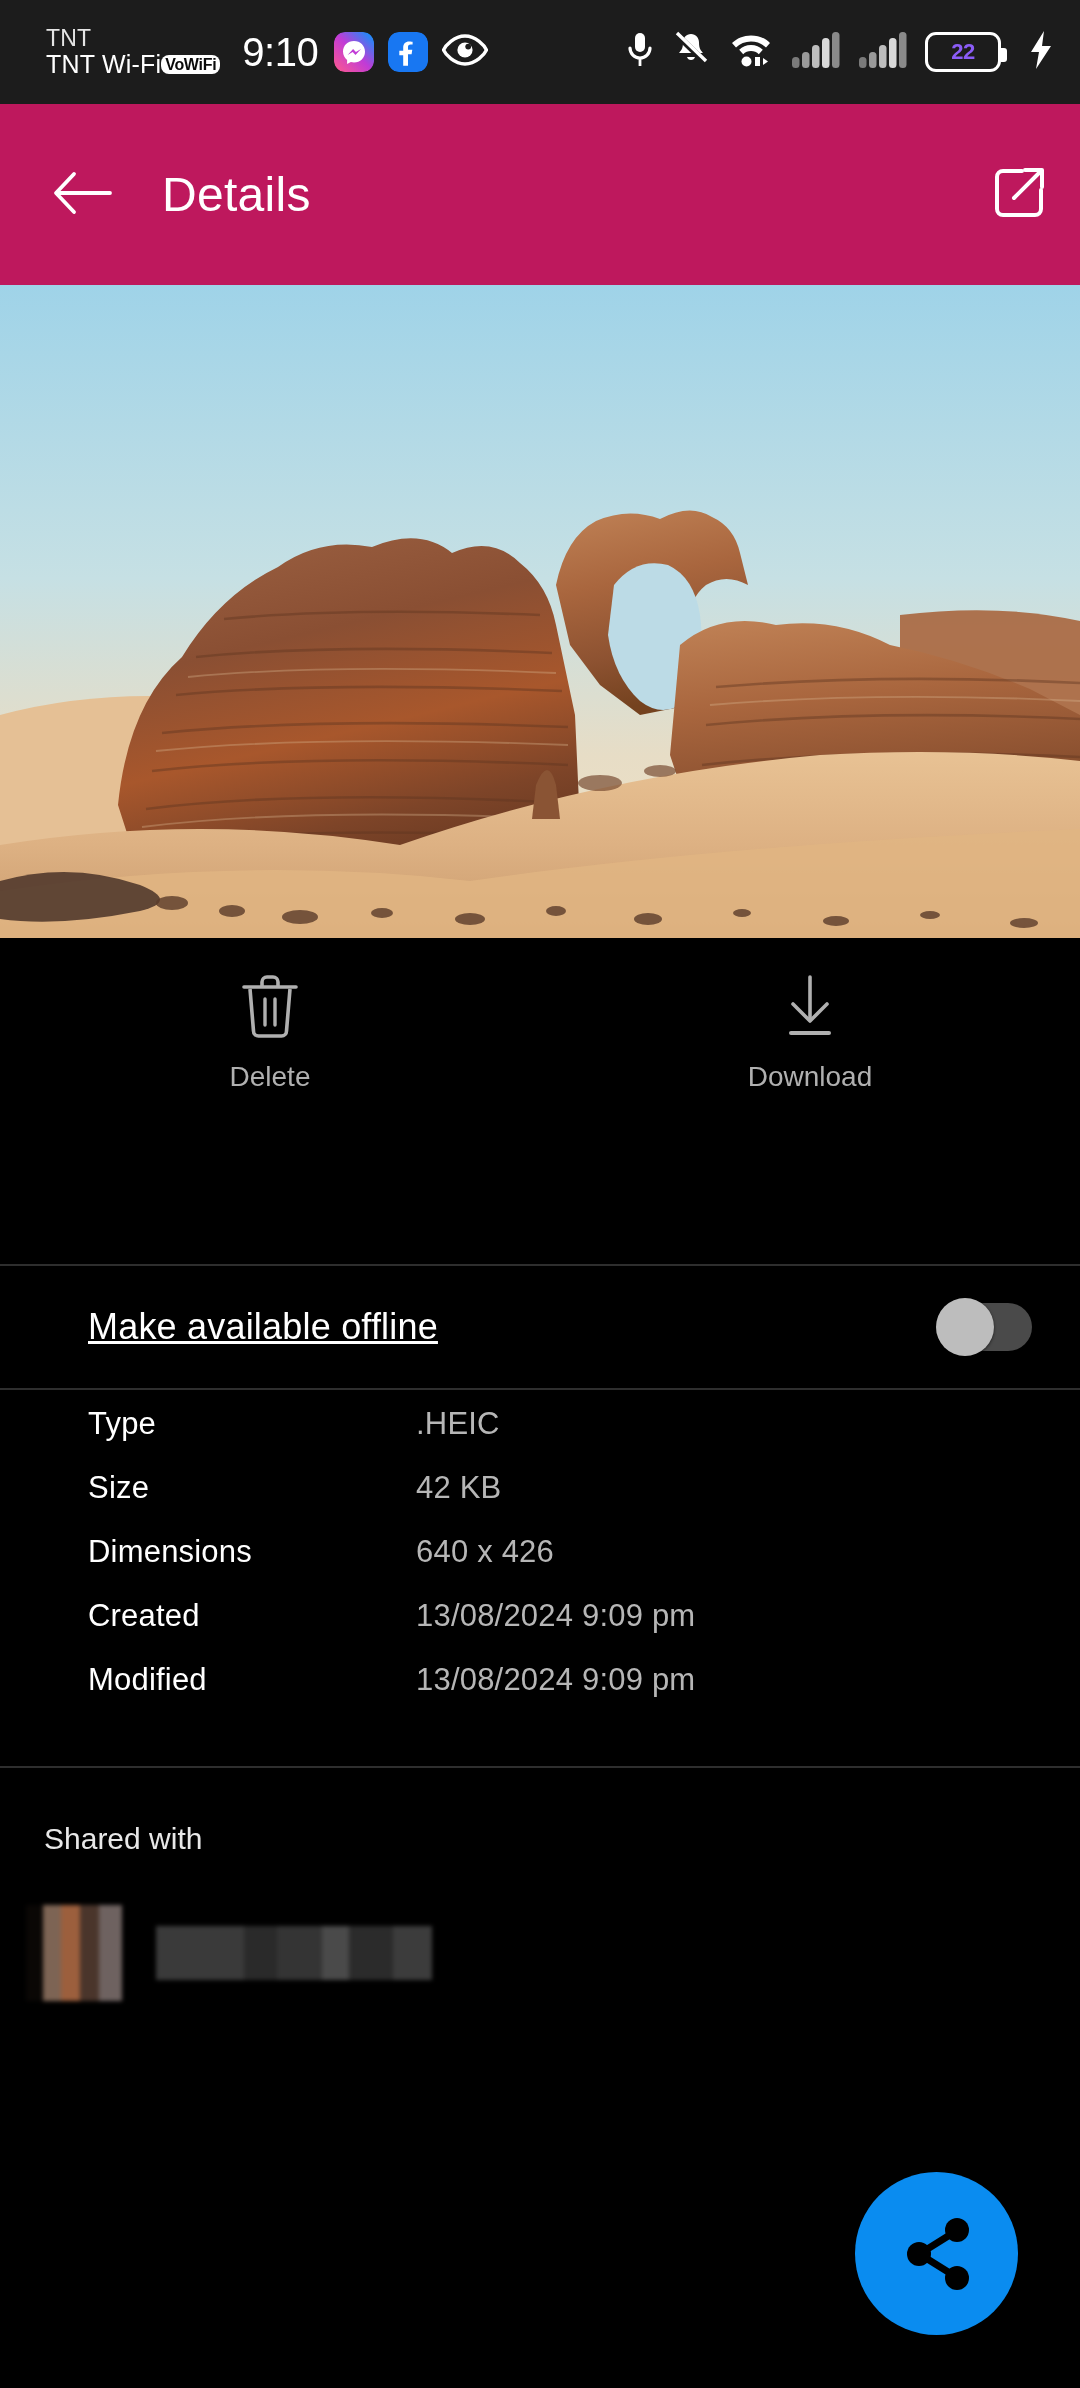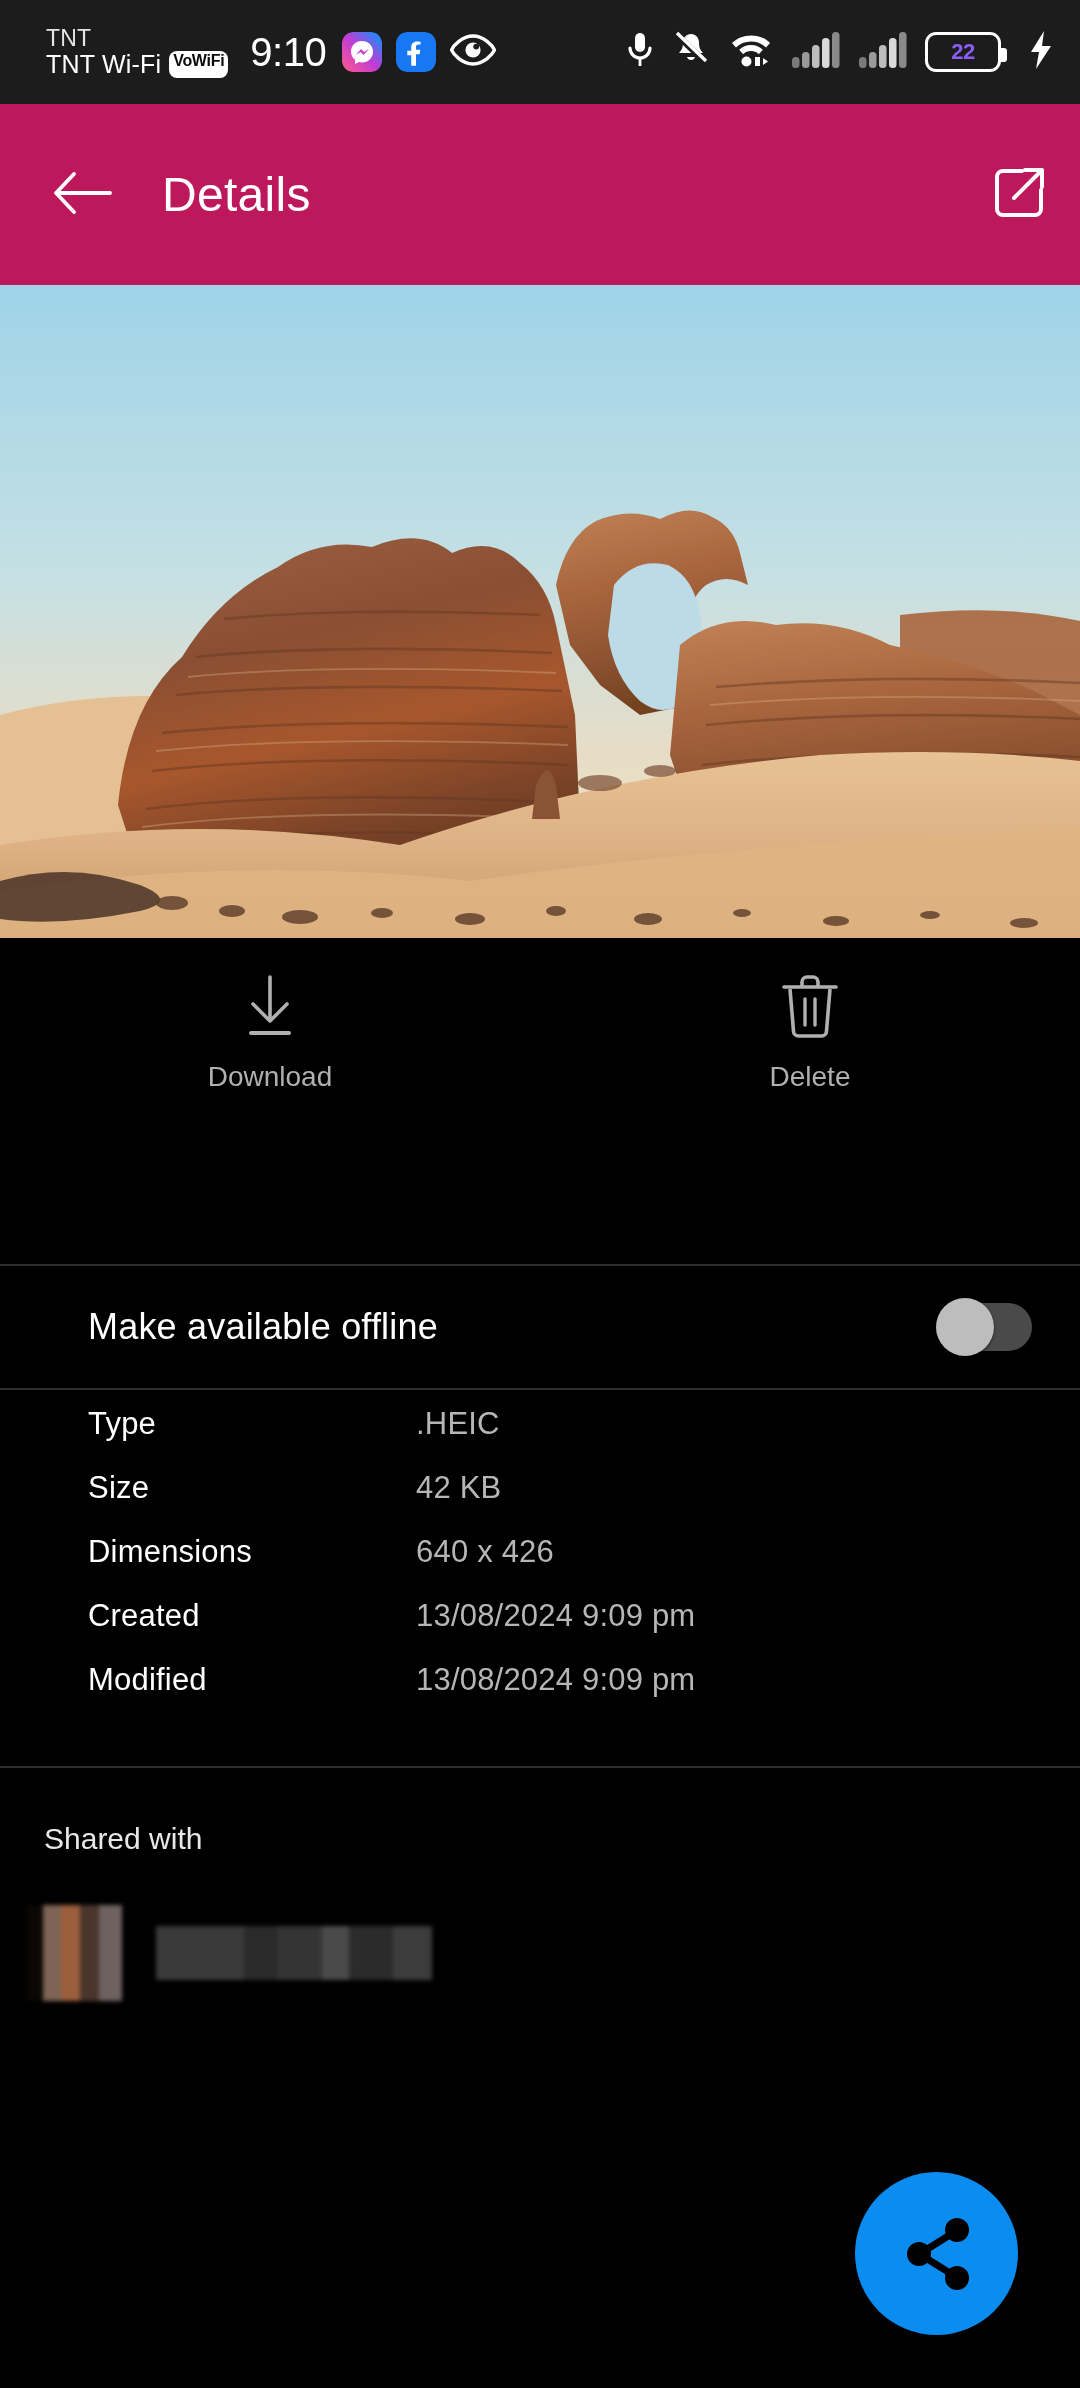--- a/index.html
+++ b/index.html
@@ -13,21 +13,21 @@
 
   
   .statusbar {
     position:absolute; top:0; left:0; width:1080px; height:104px;
     background:#1c1c1c;
     display:flex; align-items:center;
     padding:0 26px 0 46px;
   }
   .carrier { display:flex; flex-direction:column; justify-content:center; line-height:1.08; }
   .carrier-top { color:#e5e5e5; font-size:23px; letter-spacing:.2px; }
-  .carrier-bot { display:flex; gap:8px; }
+  .carrier-bot { display:flex; align-items:center; }
   .carrier-bot-txt { color:#fff; font-size:25px; letter-spacing:.2px; }
   .vowifi {
     color:#0a0a0a; background:#fff; font-size:16px; font-weight:bold;
     padding:1px 4px; border-radius:8px; letter-spacing:-.3px; line-height:1.1;
   }
   .clock { color:#fff; font-size:40px; font-weight:500; margin-left:22px; letter-spacing:-.5px; }
   .sb-icons-left { display:flex; align-items:center; gap:14px; margin-left:16px; }
   .appicon { width:40px; height:40px; border-radius:11px; display:block; }
   .sb-spacer { flex:1; }
   .sb-icons-right { display:flex; align-items:center; gap:17px; }
@@ -75,21 +75,21 @@
   .fr-spacer { flex:1; }
   .rename-btn { width:78px; height:78px; display:flex; align-items:center; justify-content:center; }
 
   .divider { position:absolute; left:0; width:1080px; height:2px; background:#2e2e2e; }
 
   
   .offline-row {
     position:absolute; top:1266px; left:0; width:1080px; height:122px;
     display:flex; align-items:center; padding:0 48px 0 88px;
   }
-  .offline-label { color:#fff; font-size:36px; letter-spacing:.2px; }
+  .offline-label { color:#fff; font-size:36px; letter-spacing:.2px;text-decoration:underline; }
   .toggle {
     position:relative; width:96px; height:48px; border-radius:24px;
     background:#4a4a4a; display:flex; align-items:center;
   }
   .toggle .knob {
     position:absolute; left:0px; width:58px; height:58px; border-radius:50%;
     background:#bdbdbd; box-shadow:0 1px 3px rgba(0,0,0,.6);
   }
 
   
@@ -344,37 +344,37 @@
         <ellipse cx="600" cy="498" rx="22" ry="8"></ellipse>
         <ellipse cx="660" cy="486" rx="16" ry="6"></ellipse>
       </g>
     </svg>
   </div>
 
   <div class="actions">
     <div class="action">
       <span>
         <svg width="62" height="66" viewBox="0 0 62 66">
-          <path d="M31 4v42" stroke="#b0b0b0" stroke-width="3.6" stroke-linecap="round" fill="none"></path>
-          <path d="M14 31l17 17 17-17" stroke="#b0b0b0" stroke-width="3.6" fill="none" stroke-linecap="round" stroke-linejoin="round"></path>
-          <path d="M12 60h38" stroke="#b0b0b0" stroke-width="4" stroke-linecap="round" fill="none"></path>
-        </svg>
-      </span>
-      <span class="action-label">Download</span>
-    </div>
-    <div class="action">
-      <span>
-        <svg width="62" height="66" viewBox="0 0 62 66">
           <path d="M5 14h52" stroke="#b0b0b0" stroke-width="3.6" stroke-linecap="round" fill="none"></path>
           <path d="M23 14V9a5 5 0 015-5h6a5 5 0 015 5v5" stroke="#b0b0b0" stroke-width="3.6" fill="none" stroke-linejoin="round"></path>
           <path d="M11 16l3.5 42a5 5 0 005 5h23a5 5 0 005-5L51 16" stroke="#b0b0b0" stroke-width="3.6" fill="none" stroke-linejoin="round"></path>
           <path d="M26 26v26M36 26v26" stroke="#b0b0b0" stroke-width="3.4" stroke-linecap="round" fill="none"></path>
         </svg>
       </span>
       <span class="action-label">Delete</span>
+    </div>
+    <div class="action">
+      <span>
+        <svg width="62" height="66" viewBox="0 0 62 66">
+          <path d="M31 4v42" stroke="#b0b0b0" stroke-width="3.6" stroke-linecap="round" fill="none"></path>
+          <path d="M14 31l17 17 17-17" stroke="#b0b0b0" stroke-width="3.6" fill="none" stroke-linecap="round" stroke-linejoin="round"></path>
+          <path d="M12 60h38" stroke="#b0b0b0" stroke-width="4" stroke-linecap="round" fill="none"></path>
+        </svg>
+      </span>
+      <span class="action-label">Download</span>
     </div>
   </div>
 
 
   <div class="divider" style="top:1264px;"></div>
 
   <div class="offline-row">
     <div class="offline-label">Make available offline</div>
     <div class="fr-spacer"></div>
     <div class="toggle">

